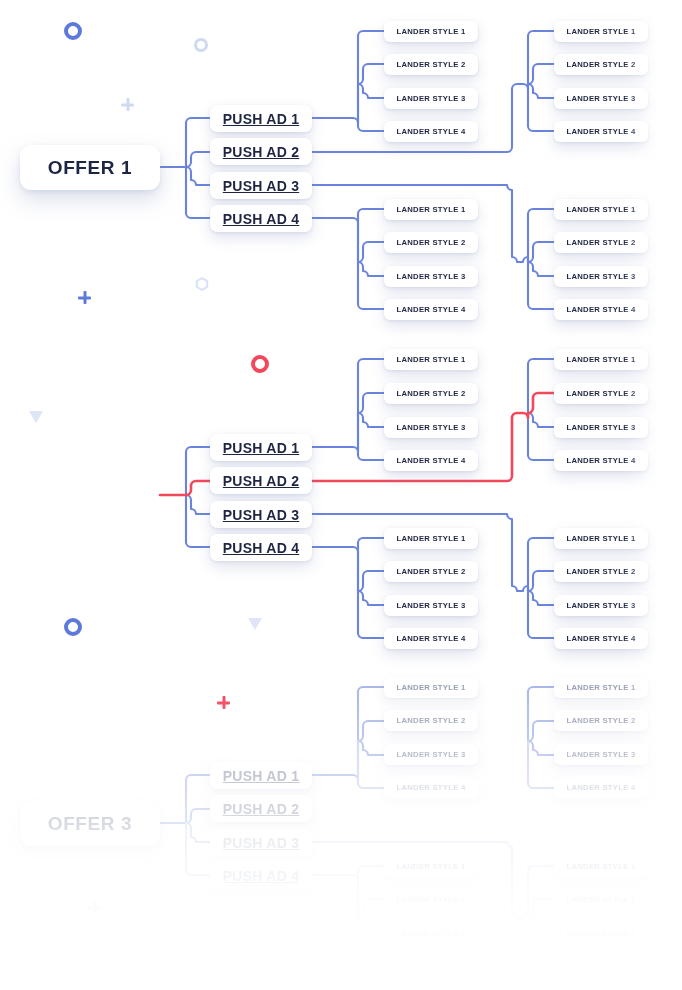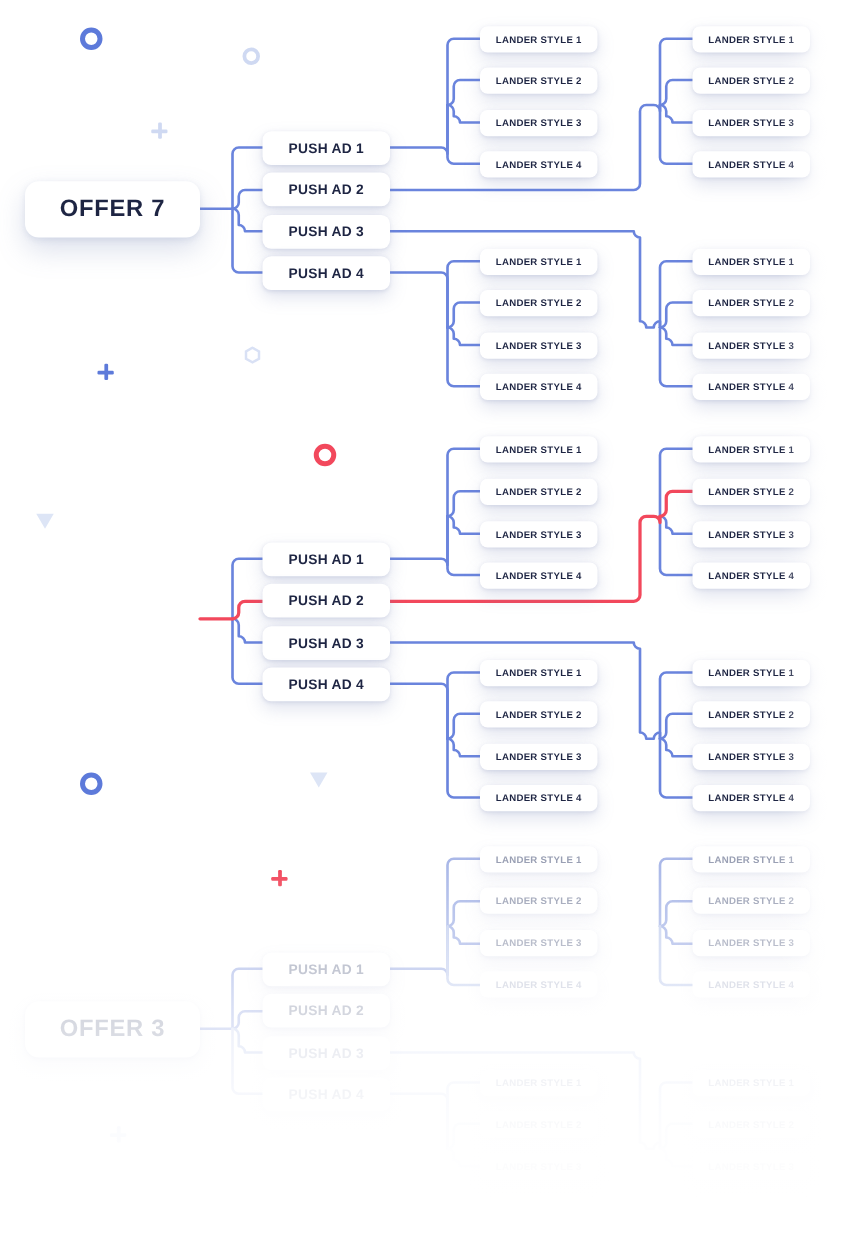--- a/index.html
+++ b/index.html
@@ -32,22 +32,23 @@
   .node.offer{
     width:140px;height:45px;
     border-radius:11px;
     font-size:19px;
     letter-spacing:.6px;
     box-shadow:0 10px 22px rgba(120,134,180,.26), 0 2px 5px rgba(120,134,180,.16);
   }
   .node.push{
     width:102px;height:27px;
     border-radius:7px;
-    font-size:11px;
+    font-size:14px;
     letter-spacing:.25px;
+    text-decoration:underline;
   }
   .node.lander{
     width:94px;height:21px;
     border-radius:6px;
     font-size:7.7px;
     letter-spacing:.25px;
   }
 
   
   .node.dim{color:#9aa0b4;box-shadow:0 6px 14px rgba(140,150,190,.13), 0 1px 3px rgba(140,150,190,.10);}
@@ -184,21 +185,21 @@
         <path d="M528 741 a5 5 0 0 1 5 5 V750 a5 5 0 0 1 5 5 H554"></path>
         <path d="M528 741 V783 a5 5 0 0 0 5 5 H554" stroke="#c6d1ef"></path>
 
         <path d="M528 919 V871 a5 5 0 0 1 5 -5 H554" stroke="#e3e8f8"></path>
         <path d="M528 919 a5 5 0 0 0 5 -5 V904 a5 5 0 0 1 5 -5 H554" stroke="#e7ecf9"></path>
         <path d="M528 919 a5 5 0 0 1 5 5 V928 a5 5 0 0 1 5 5 H554" stroke="#eef1fc"></path>
       </g>
     </g>
   </svg>
 
-  <div class="node offer" style="left:20px;top:145px;">OFFER 7</div>
+  <div class="node offer" style="left:20px;top:145px;">OFFER 1</div>
 
   <div class="node push" style="left:210px;top:105px;">PUSH AD 1</div>
   <div class="node push" style="left:210px;top:138px;">PUSH AD 2</div>
   <div class="node push" style="left:210px;top:172px;">PUSH AD 3</div>
   <div class="node push" style="left:210px;top:205px;">PUSH AD 4</div>
 
   <div class="node lander" style="left:384px;top:21px;">LANDER STYLE 1</div>
   <div class="node lander" style="left:384px;top:54px;">LANDER STYLE 2</div>
   <div class="node lander" style="left:384px;top:88px;">LANDER STYLE 3</div>
   <div class="node lander" style="left:384px;top:121px;">LANDER STYLE 4</div>

